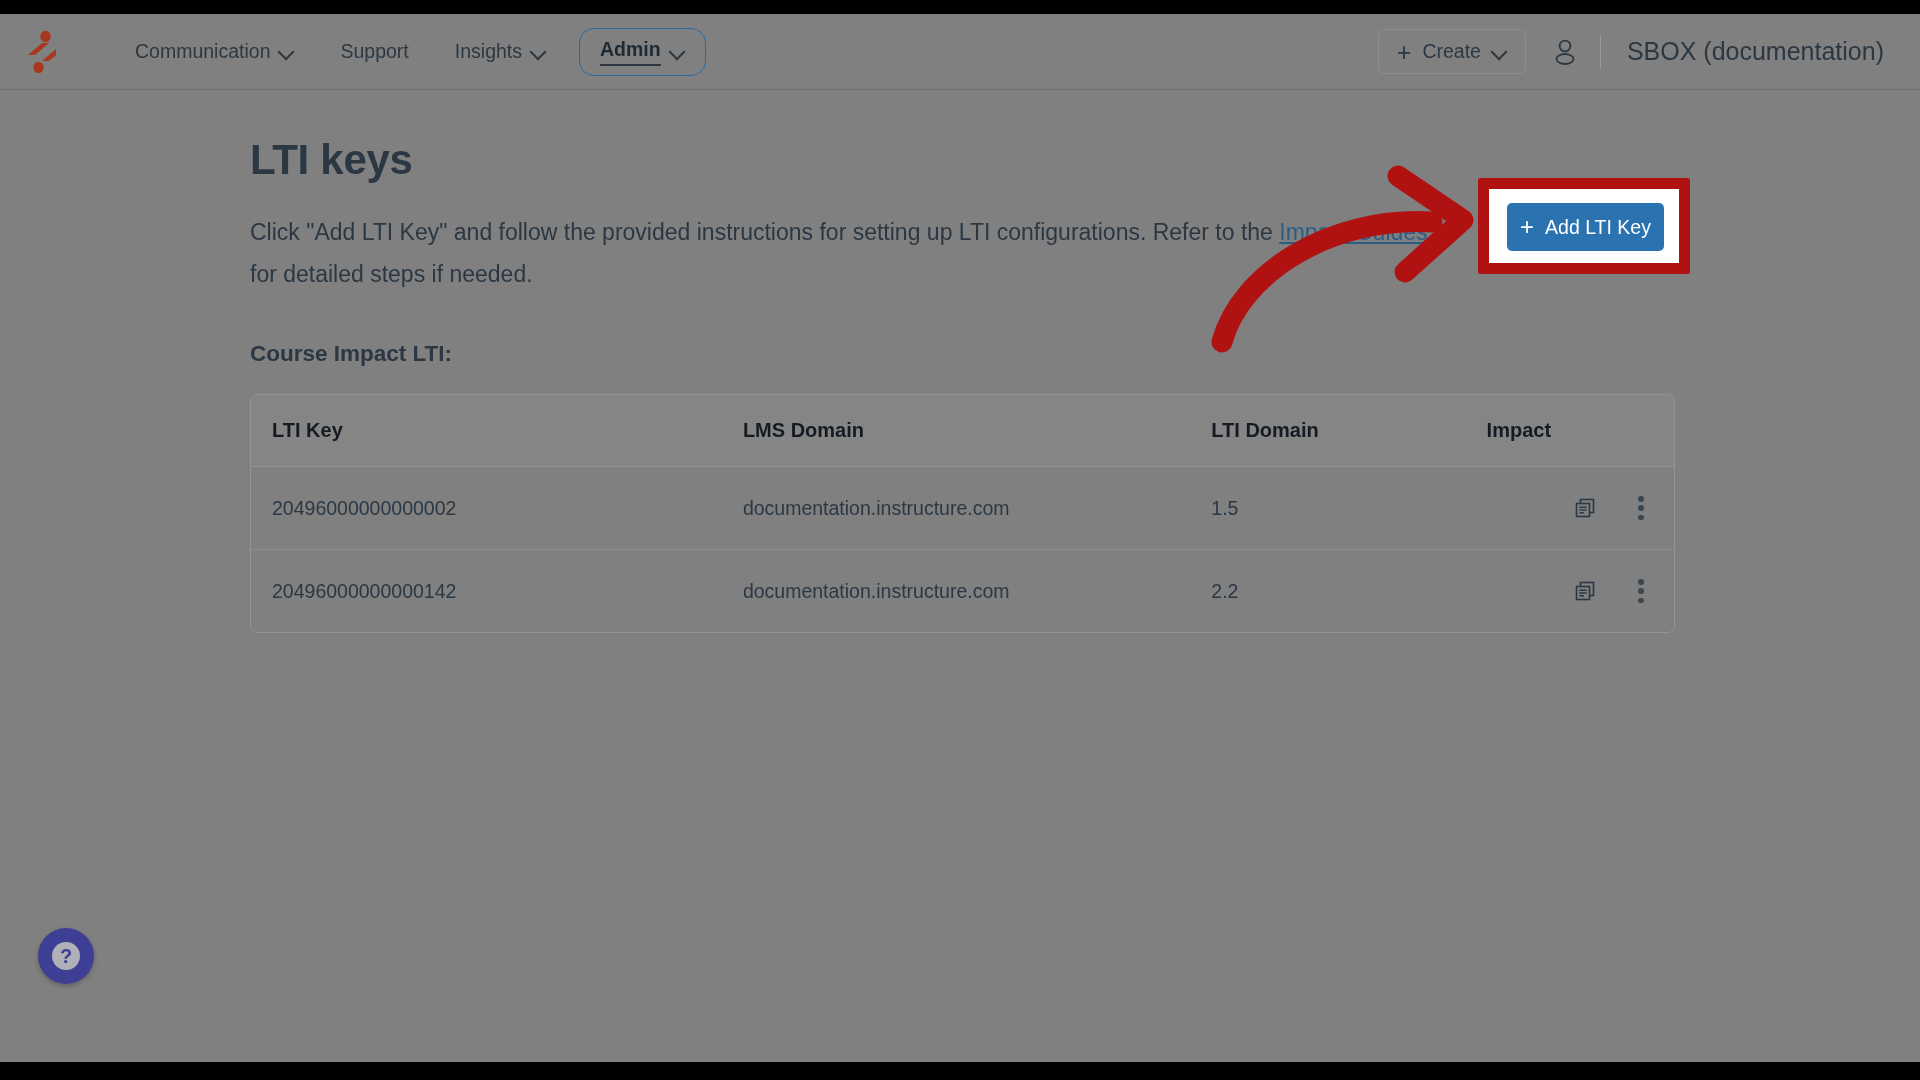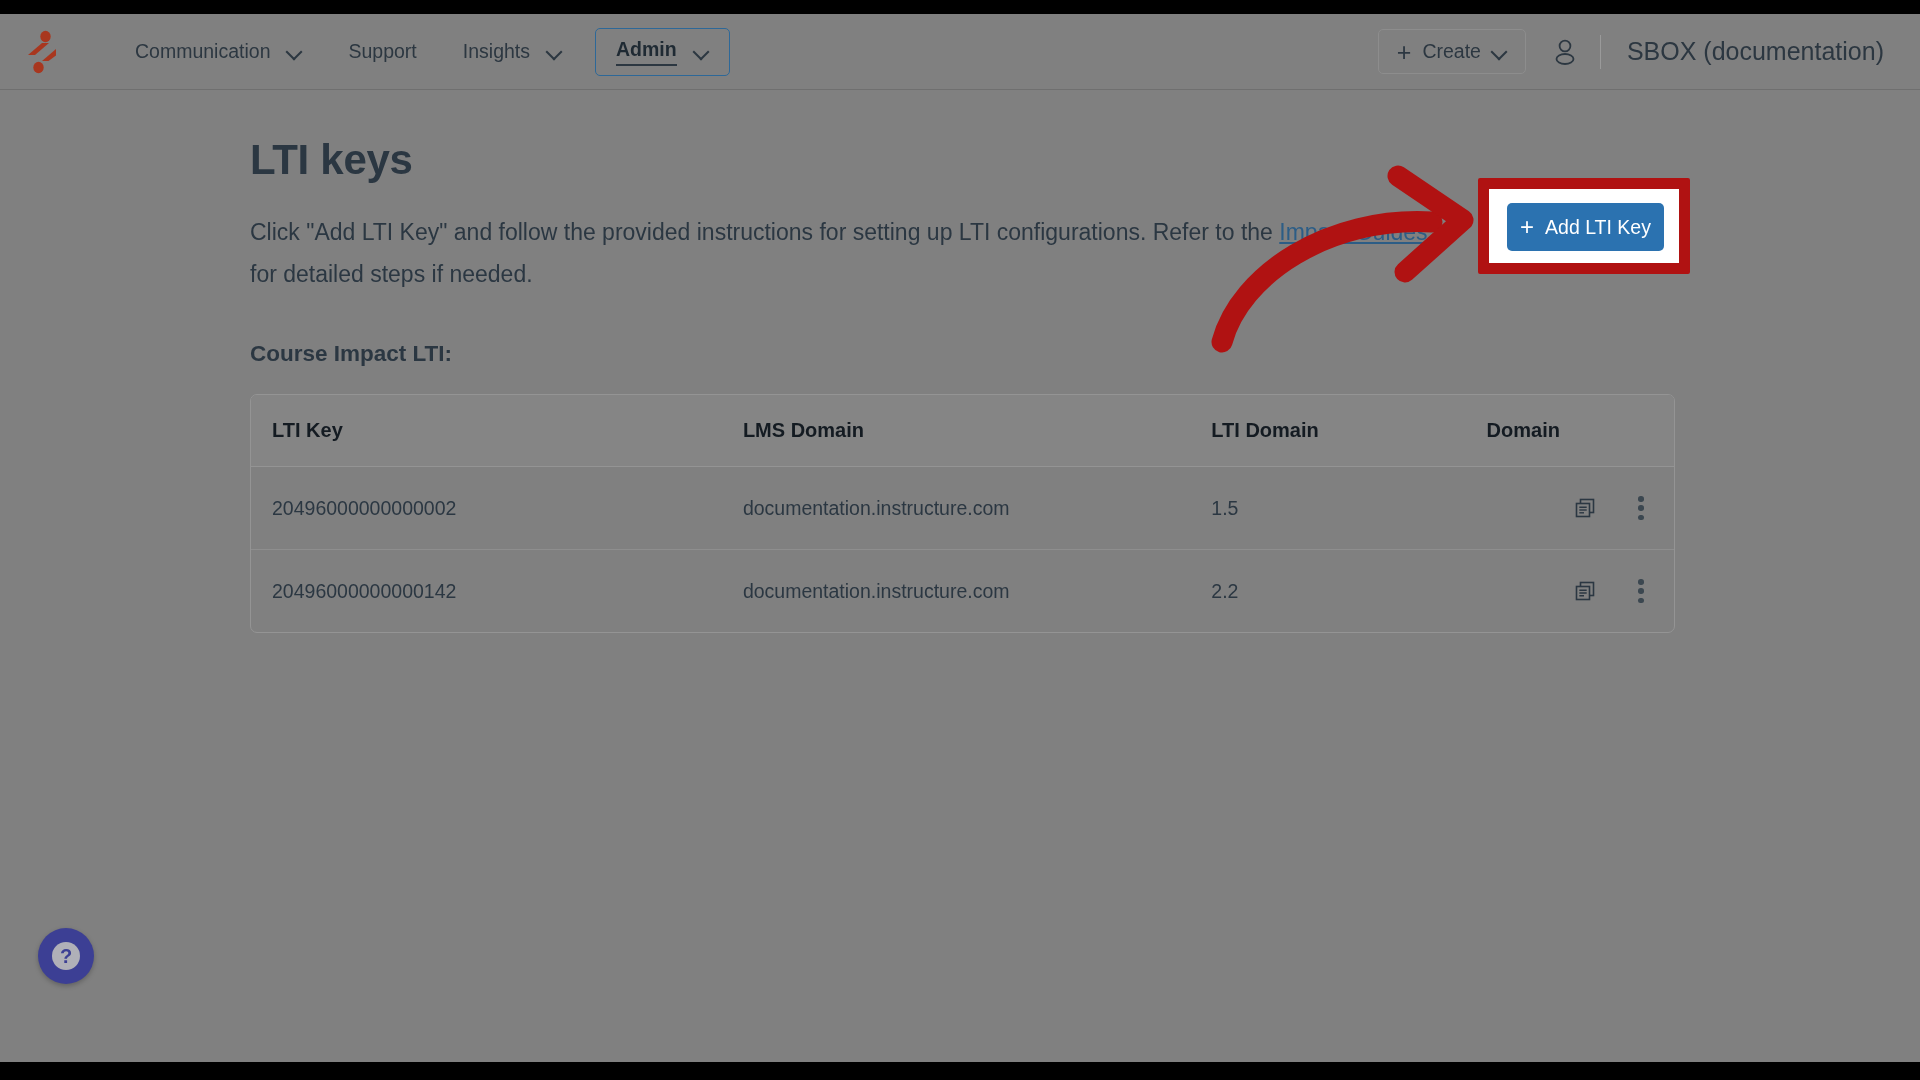--- a/index.html
+++ b/index.html
@@ -54,35 +54,35 @@
   .nav-items {
     display: flex;
     align-items: center;
     gap: 0px;
     flex: 1 1 auto;
   }
 
   .nav-item {
     display: flex;
     align-items: center;
-    gap: 17px;
+    gap: 9px;
     padding: 10px 22px;
     font-size: 19.5px;
     color: #2c3741;
     white-space: nowrap;
     cursor: pointer;
     background: transparent;
     border: 1px solid transparent;
     border-radius: 6px;
   }
   .nav-item.first { margin-left: 28px; }
 
   .nav-item.active {
     border: 1.6px solid #2d6898;
-    border-radius: 5px;
+    border-radius: 15px;
     padding: 9px 20px;
     margin-left: 10px;
   }
   .nav-item.active .nav-label {
     font-weight: bold;
     color: #1f2a33;
     border-bottom: 2.5px solid #2c3741;
     padding-bottom: 3px;
   }
 
@@ -411,21 +411,21 @@
 
       <h2 class="section-title">Course Impact LTI:</h2>
 
       <div class="table-card">
         <table class="lti-table">
           <thead>
             <tr>
               <th class="col-key">LTI Key</th>
               <th class="col-domain">LMS Domain</th>
               <th class="col-version">LTI Domain</th>
-              <th class="col-actions">Domain</th>
+              <th class="col-actions">Impact</th>
             </tr>
           </thead>
           <tbody>
 
             <tr>
               <td class="col-key">20496000000000002</td>
               <td class="col-domain">documentation.instructure.com</td>
               <td class="col-version">1.5</td>
               <td class="col-actions">
                 <span class="actions-cell">

